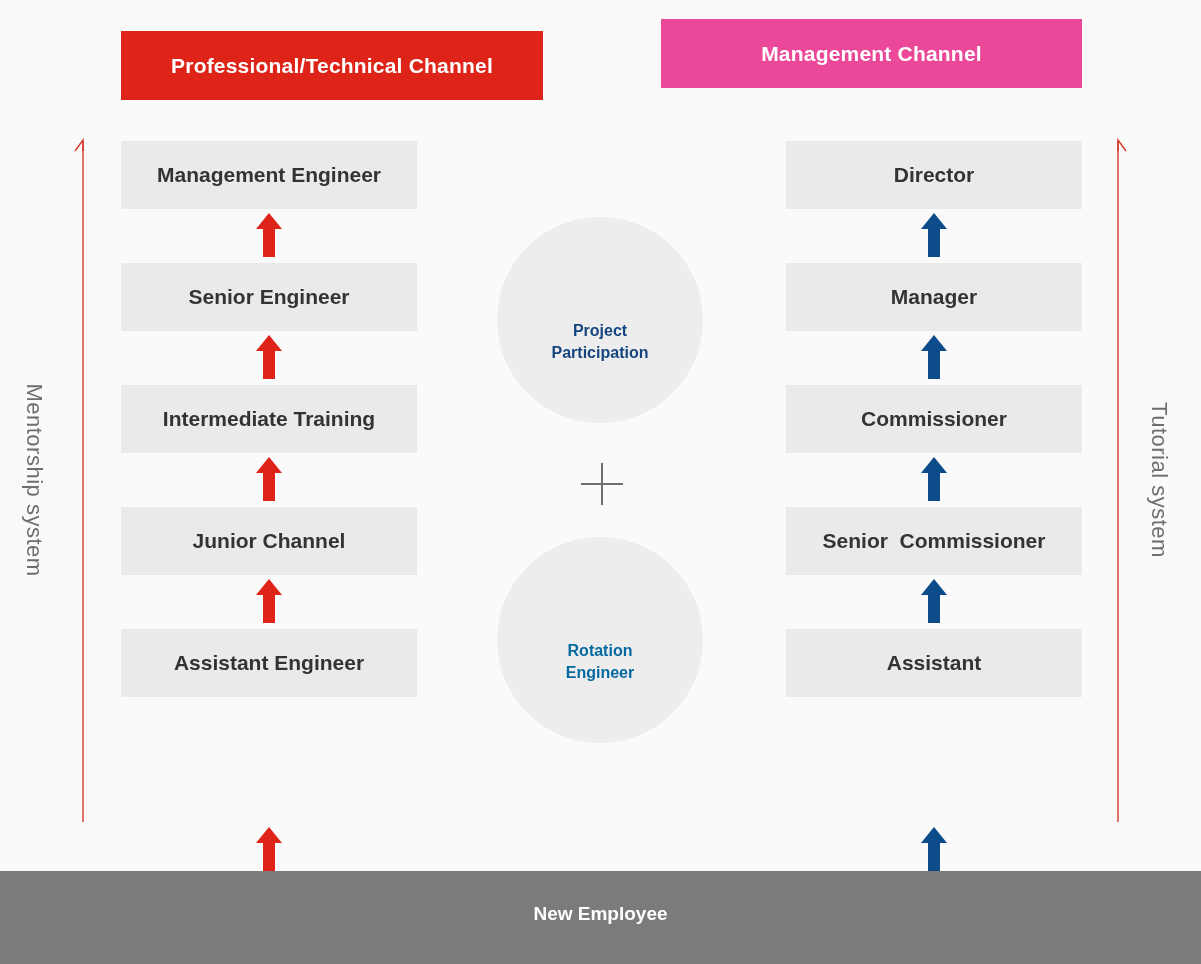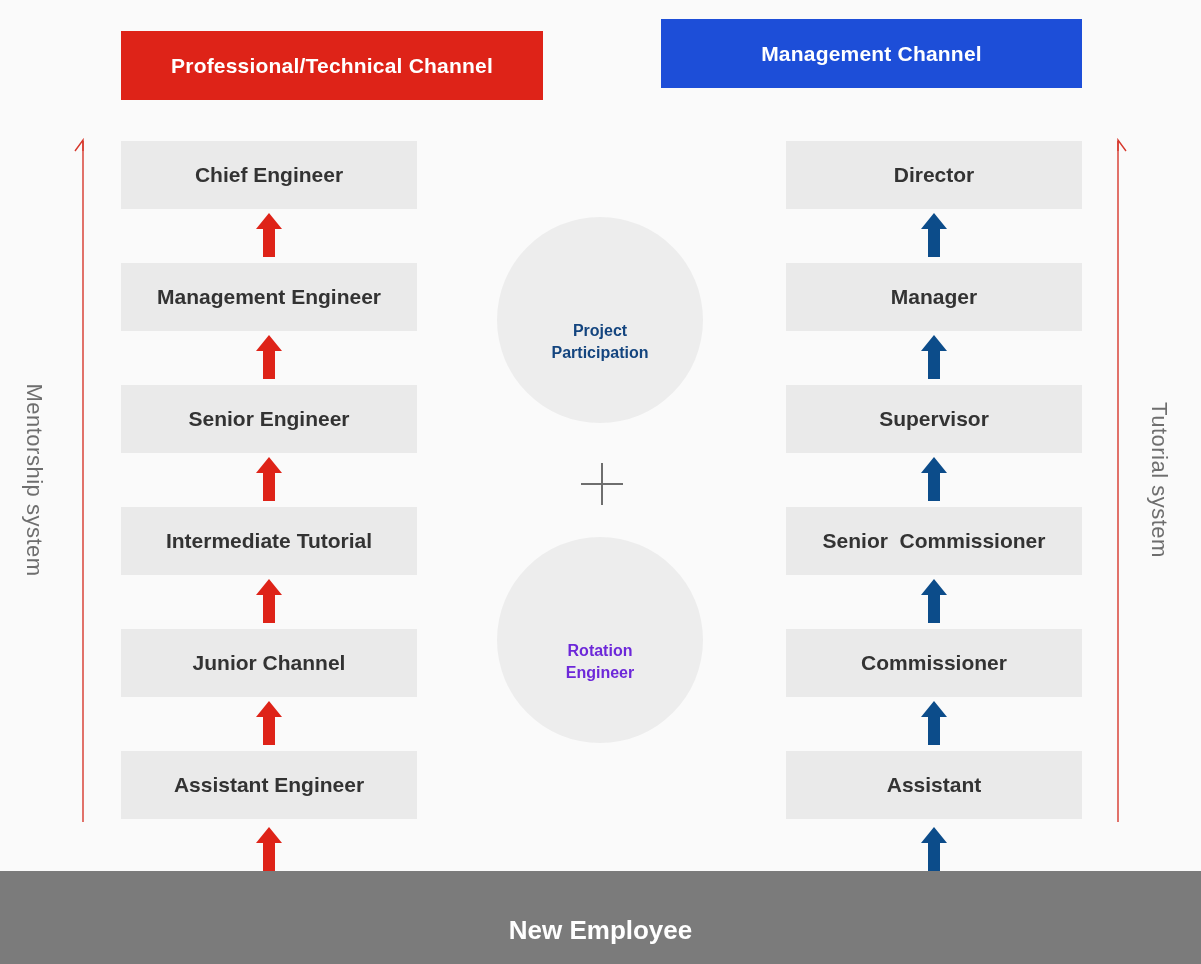--- a/index.html
+++ b/index.html
@@ -35,21 +35,21 @@
   }
   .channel-header.left {
     left: 121px;
     width: 422px;
     background: #de2318;
     margin-top: 12px;
   }
   .channel-header.right {
     left: 661px;
     width: 421px;
-    background: #1d4ed8;
+    background: #ec4899;
   }
 
   
   .ladder {
     position: absolute;
     top: 141px;
     width: 296px;
   }
   .ladder.left  { left: 121px; }
   .ladder.right { left: 786px; }
@@ -105,21 +105,21 @@
   }
   .circle.project {
     left: 497px;
     top: 217px;
     color: #14457f;
   }
   .circle.project .circle-text { transform: translateY(22px); }
   .circle.rotation {
     left: 497px;
     top: 537px;
-    color: #6d28d9;
+    color: #0369a1;
   }
   .circle.rotation .circle-text { transform: translateY(22px); }
 
   .plus-sign {
     position: absolute;
     left: 581px;
     top: 463px;
     width: 42px;
     height: 42px;
   }
@@ -176,60 +176,54 @@
     position: absolute;
     left: 0;
     top: 871px;
     width: 1201px;
     height: 93px;
     background: #7b7b7b;
     display: flex;
     align-items: flex-start;
     justify-content: center;
     color: #ffffff;
-    font-size: 26px;
+    font-size: 19px;
     font-weight: bold;
-    padding-top: 44px;
+    padding-top: 32px;
     box-sizing: border-box;
   }
 </style>
 </head>
 <body>
 
 <div class="canvas">
 
   <div class="channel-header left">Professional/Technical Channel</div>
 
   <div class="channel-header right">Management Channel</div>
 
   <div class="ladder left">
 
-    <div class="rung">
-      <span>Chief Engineer</span>
+
+    <div class="rung">
+      <span>Management Engineer</span>
       <svg class="rung-arrow" viewBox="0 0 26 44">
         <path d="M13 0 L26 16 L19 16 L19 44 L7 44 L7 16 L0 16 Z" fill="#de2318"></path>
       </svg>
     </div>
 
     <div class="rung">
-      <span>Management Engineer</span>
+      <span>Senior Engineer</span>
       <svg class="rung-arrow" viewBox="0 0 26 44">
         <path d="M13 0 L26 16 L19 16 L19 44 L7 44 L7 16 L0 16 Z" fill="#de2318"></path>
       </svg>
     </div>
 
     <div class="rung">
-      <span>Senior Engineer</span>
-      <svg class="rung-arrow" viewBox="0 0 26 44">
-        <path d="M13 0 L26 16 L19 16 L19 44 L7 44 L7 16 L0 16 Z" fill="#de2318"></path>
-      </svg>
-    </div>
-
-    <div class="rung">
-      <span>Intermediate Tutorial</span>
+      <span>Intermediate Training</span>
       <svg class="rung-arrow" viewBox="0 0 26 44">
         <path d="M13 0 L26 16 L19 16 L19 44 L7 44 L7 16 L0 16 Z" fill="#de2318"></path>
       </svg>
     </div>
 
     <div class="rung">
       <span>Junior Channel</span>
       <svg class="rung-arrow" viewBox="0 0 26 44">
         <path d="M13 0 L26 16 L19 16 L19 44 L7 44 L7 16 L0 16 Z" fill="#de2318"></path>
       </svg>
@@ -254,36 +248,30 @@
       </svg>
     </div>
 
     <div class="rung">
       <span>Manager</span>
       <svg class="rung-arrow" viewBox="0 0 26 44">
         <path d="M13 0 L26 16 L19 16 L19 44 L7 44 L7 16 L0 16 Z" fill="#0c4c8a"></path>
       </svg>
     </div>
 
-    <div class="rung">
-      <span>Supervisor</span>
+
+    <div class="rung">
+      <span>Commissioner</span>
       <svg class="rung-arrow" viewBox="0 0 26 44">
         <path d="M13 0 L26 16 L19 16 L19 44 L7 44 L7 16 L0 16 Z" fill="#0c4c8a"></path>
       </svg>
     </div>
 
     <div class="rung">
       <span>Senior  Commissioner</span>
-      <svg class="rung-arrow" viewBox="0 0 26 44">
-        <path d="M13 0 L26 16 L19 16 L19 44 L7 44 L7 16 L0 16 Z" fill="#0c4c8a"></path>
-      </svg>
-    </div>
-
-    <div class="rung">
-      <span>Commissioner</span>
       <svg class="rung-arrow" viewBox="0 0 26 44">
         <path d="M13 0 L26 16 L19 16 L19 44 L7 44 L7 16 L0 16 Z" fill="#0c4c8a"></path>
       </svg>
     </div>
 
     <div class="rung">
       <span>Assistant</span>
     </div>
 
   </div>

